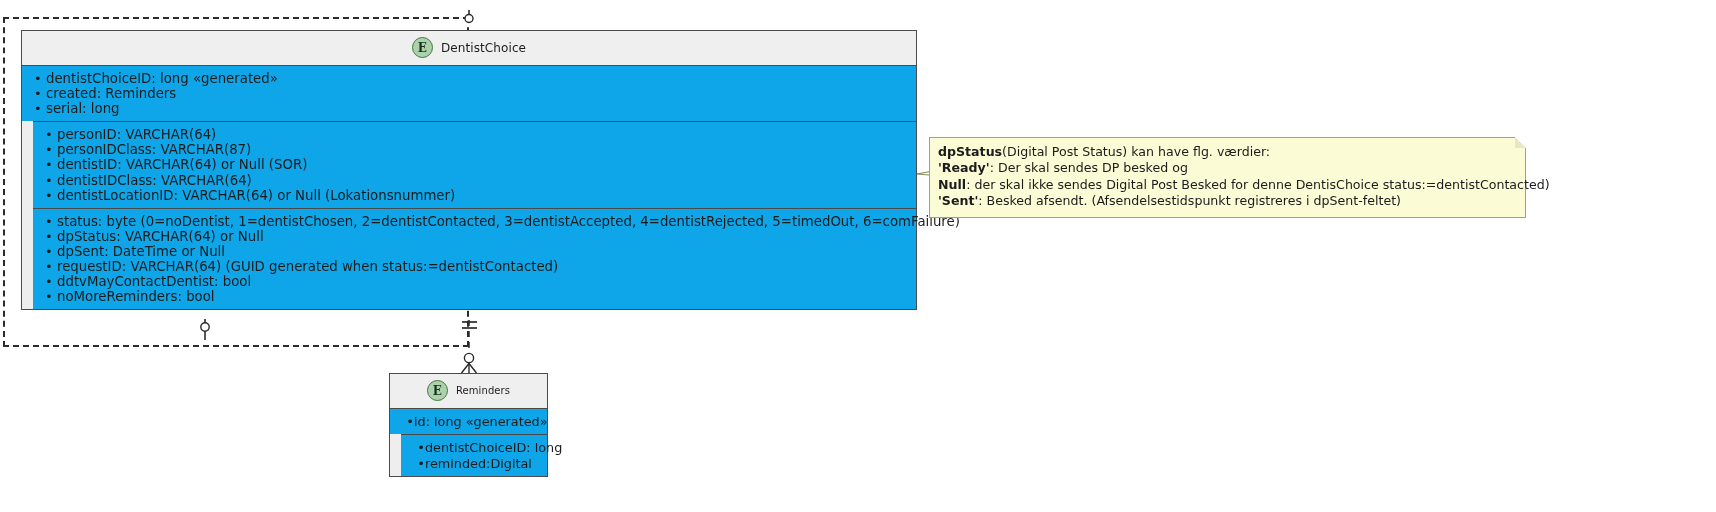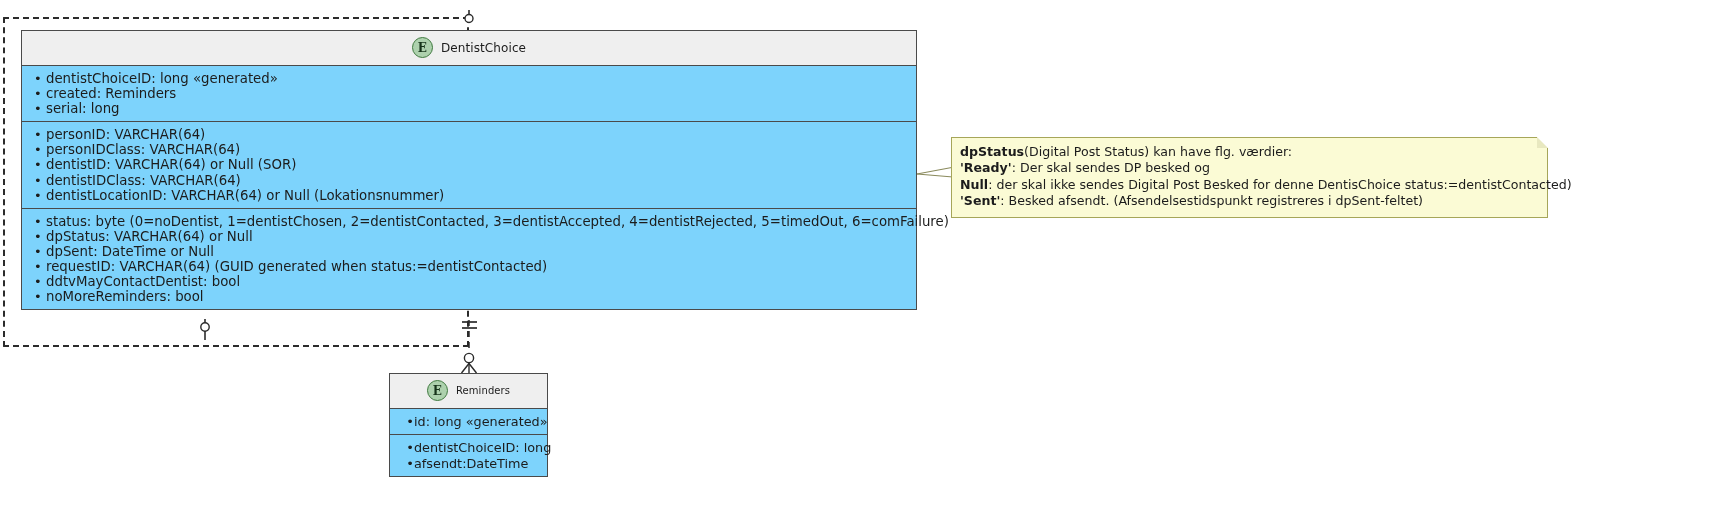--- a/index.html
+++ b/index.html
@@ -62,24 +62,25 @@
     justify-content: center;
     font-size: 12px;
     font-weight: bold;
     color: #16331a;
     flex: 0 0 auto;
     line-height: 1;
     font-family: "DejaVu Serif", "Liberation Serif", serif;
   }
   .compartment {
     padding: 5px 20px 5px 10px;
-    background: #7dd3fc;
+    background: #0ea5e9;
   }
   .compartment + .compartment {
     border-top: 1px solid #4a4a4a;
+    margin-left: 11px;
   }
   .attr {
     font-size: 13.3px;
     line-height: 15.1px;
     white-space: nowrap;
     color: #1c1c1c;
     padding-left: 2px;
   }
   .attr::before {
     content: "\2022";
@@ -107,21 +108,21 @@
   #entity-reminders .attr {
     font-size: 12.8px;
     line-height: 15.3px;
     text-align: right;
   }
   #entity-reminders .entity-title { font-size: 10px; }
 
   
   #note-dpstatus {
     position: absolute;
-    left: 951px;
+    left: 929px;
     top: 137px;
     width: 597px;
     background: #fbfbd5;
     border: 1px solid #a6a659;
     box-sizing: border-box;
     padding: 6px 8px 7px 8px;
   }
   #note-dpstatus::after {
     content: "";
     position: absolute;
@@ -192,21 +193,21 @@
   </div>
 
   <div class="compartment">
     <div class="attr">dentistChoiceID: long «generated»</div>
     <div class="attr">created: Reminders</div>
     <div class="attr">serial: long</div>
   </div>
 
   <div class="compartment">
     <div class="attr">personID: VARCHAR(64)</div>
-    <div class="attr">personIDClass: VARCHAR(64)</div>
+    <div class="attr">personIDClass: VARCHAR(87)</div>
     <div class="attr">dentistID: VARCHAR(64) or Null (SOR)</div>
     <div class="attr">dentistIDClass: VARCHAR(64)</div>
     <div class="attr">dentistLocationID: VARCHAR(64) or Null (Lokationsnummer)</div>
   </div>
 
   <div class="compartment">
     <div class="attr">status: byte (0=noDentist, 1=dentistChosen, 2=dentistContacted, 3=dentistAccepted, 4=dentistRejected, 5=timedOut, 6=comFailure)</div>
     <div class="attr">dpStatus: VARCHAR(64) or Null</div>
     <div class="attr">dpSent: DateTime or Null</div>
     <div class="attr">requestID: VARCHAR(64) (GUID generated when status:=dentistContacted)</div>
@@ -218,21 +219,21 @@
 <div class="entity" id="entity-reminders">
   <div class="entity-header">
     <span class="e-badge">E</span>
     <span class="entity-title">Reminders</span>
   </div>
   <div class="compartment">
     <div class="attr">id: long «generated»</div>
   </div>
   <div class="compartment">
     <div class="attr">dentistChoiceID: long</div>
-    <div class="attr">afsendt:DateTime</div>
+    <div class="attr">reminded:Digital</div>
   </div>
 </div>
 
 <div id="note-dpstatus">
   <div class="note-line">
     <b>dpStatus</b><span>(Digital Post Status) kan have flg. værdier:</span>
   </div>
   <div class="note-line">
     <b>'Ready'</b><span>: Der skal sendes DP besked og</span>
   </div>

